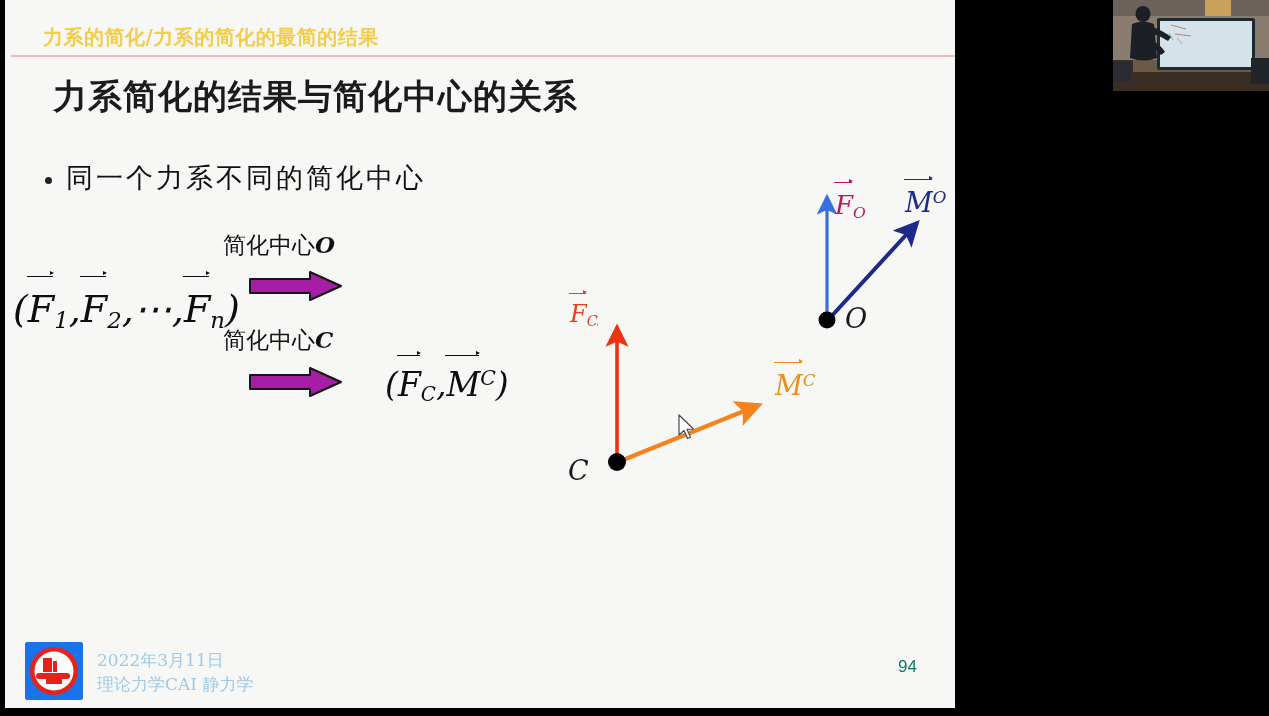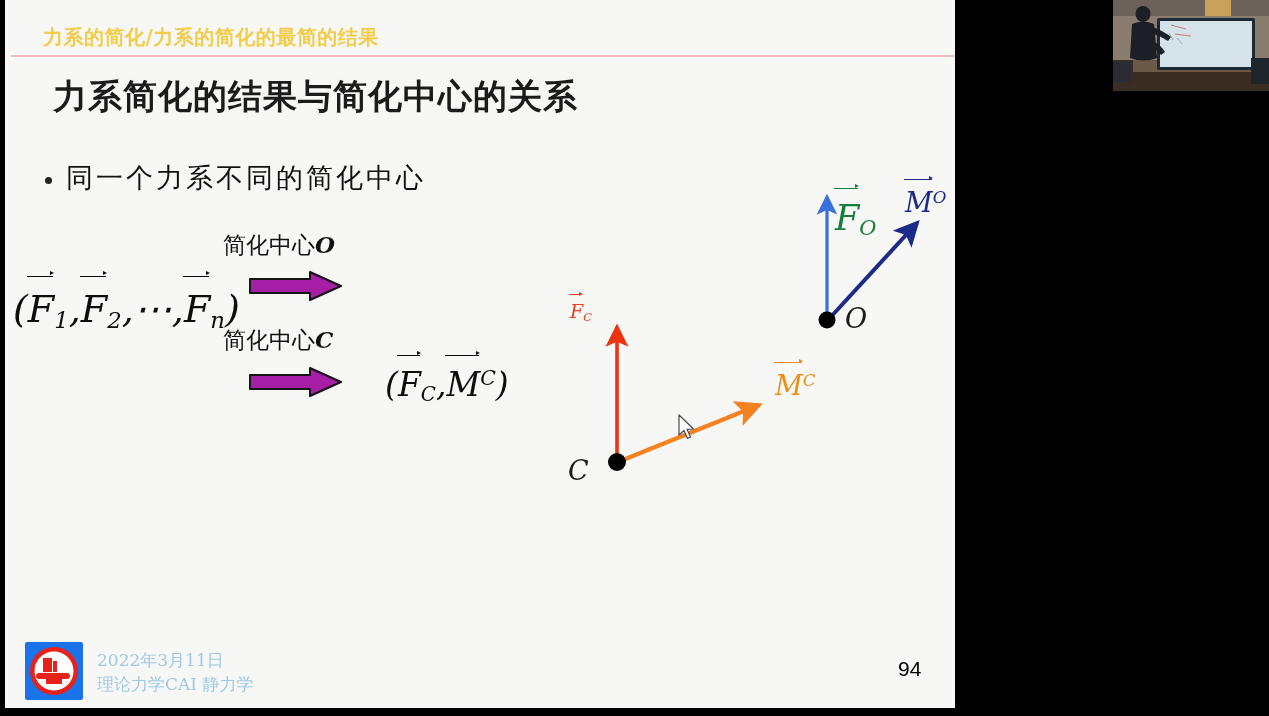--- a/index.html
+++ b/index.html
@@ -90,24 +90,24 @@
   }
   .sub{font-size:.60em;vertical-align:-0.25em;font-style:italic;}
   .sup{font-size:.62em;vertical-align:0.55em;font-style:italic;}
 
   
   #diagram{position:absolute;left:540px;top:175px;width:412px;height:330px;}
   #diagram svg{display:block;}
 
   .dlabel{position:absolute;white-space:nowrap;
     font-family:"DejaVu Serif","Liberation Serif",serif;font-style:italic;}
-  #lbl-FO{left:290px;top:15px;font-size:35px;color:#15803d;margin-top:8px;}
+  #lbl-FO{left:290px;top:15px;font-size:26px;color:#be185d;}
   #lbl-MO{left:360px;top:12px;font-size:27px;color:#1c2a8a;}
   #lbl-O {left:300px;top:128px;font-size:27px;color:#1b1b1b;}
-  #lbl-FC{left:25px;top:125px;font-size:19px;color:#e8401f;text-decoration:underline;}
+  #lbl-FC{left:25px;top:125px;font-size:24px;color:#e8401f;text-decoration:underline;}
   #lbl-MC{left:230px;top:195px;font-size:27px;color:#e8901b;}
   #lbl-C {left:23px;top:280px;font-size:27px;color:#1b1b1b;}
 
   
   #cursor{position:absolute;left:672px;top:414px;width:20px;height:28px;}
 
   
   #footer-logo{
     position:absolute;left:20px;top:642px;width:58px;height:58px;
     background:#1a73e8;border-radius:3px;
@@ -118,21 +118,21 @@
     font-size:17px;color:#9ec9e8;white-space:nowrap;margin-top:8px;
   }
   #footer-course{
     position:absolute;left:92px;top:673px;
     font-family:"DejaVu Serif","Liberation Serif",serif;
     font-size:17px;color:#9ec9e8;white-space:nowrap;
   }
   #page-number{
     position:absolute;left:893px;top:657px;
     font-family:"Liberation Sans",sans-serif;
-    font-size:21px;color:#000000;
+    font-size:17px;color:#0f766e;
   }
 
   
   #video-overlay{
     position:absolute;left:1113px;top:0;width:156px;height:91px;
     background:#0a0a0c;overflow:hidden;
   }
 </style>
 </head>
 <body>

